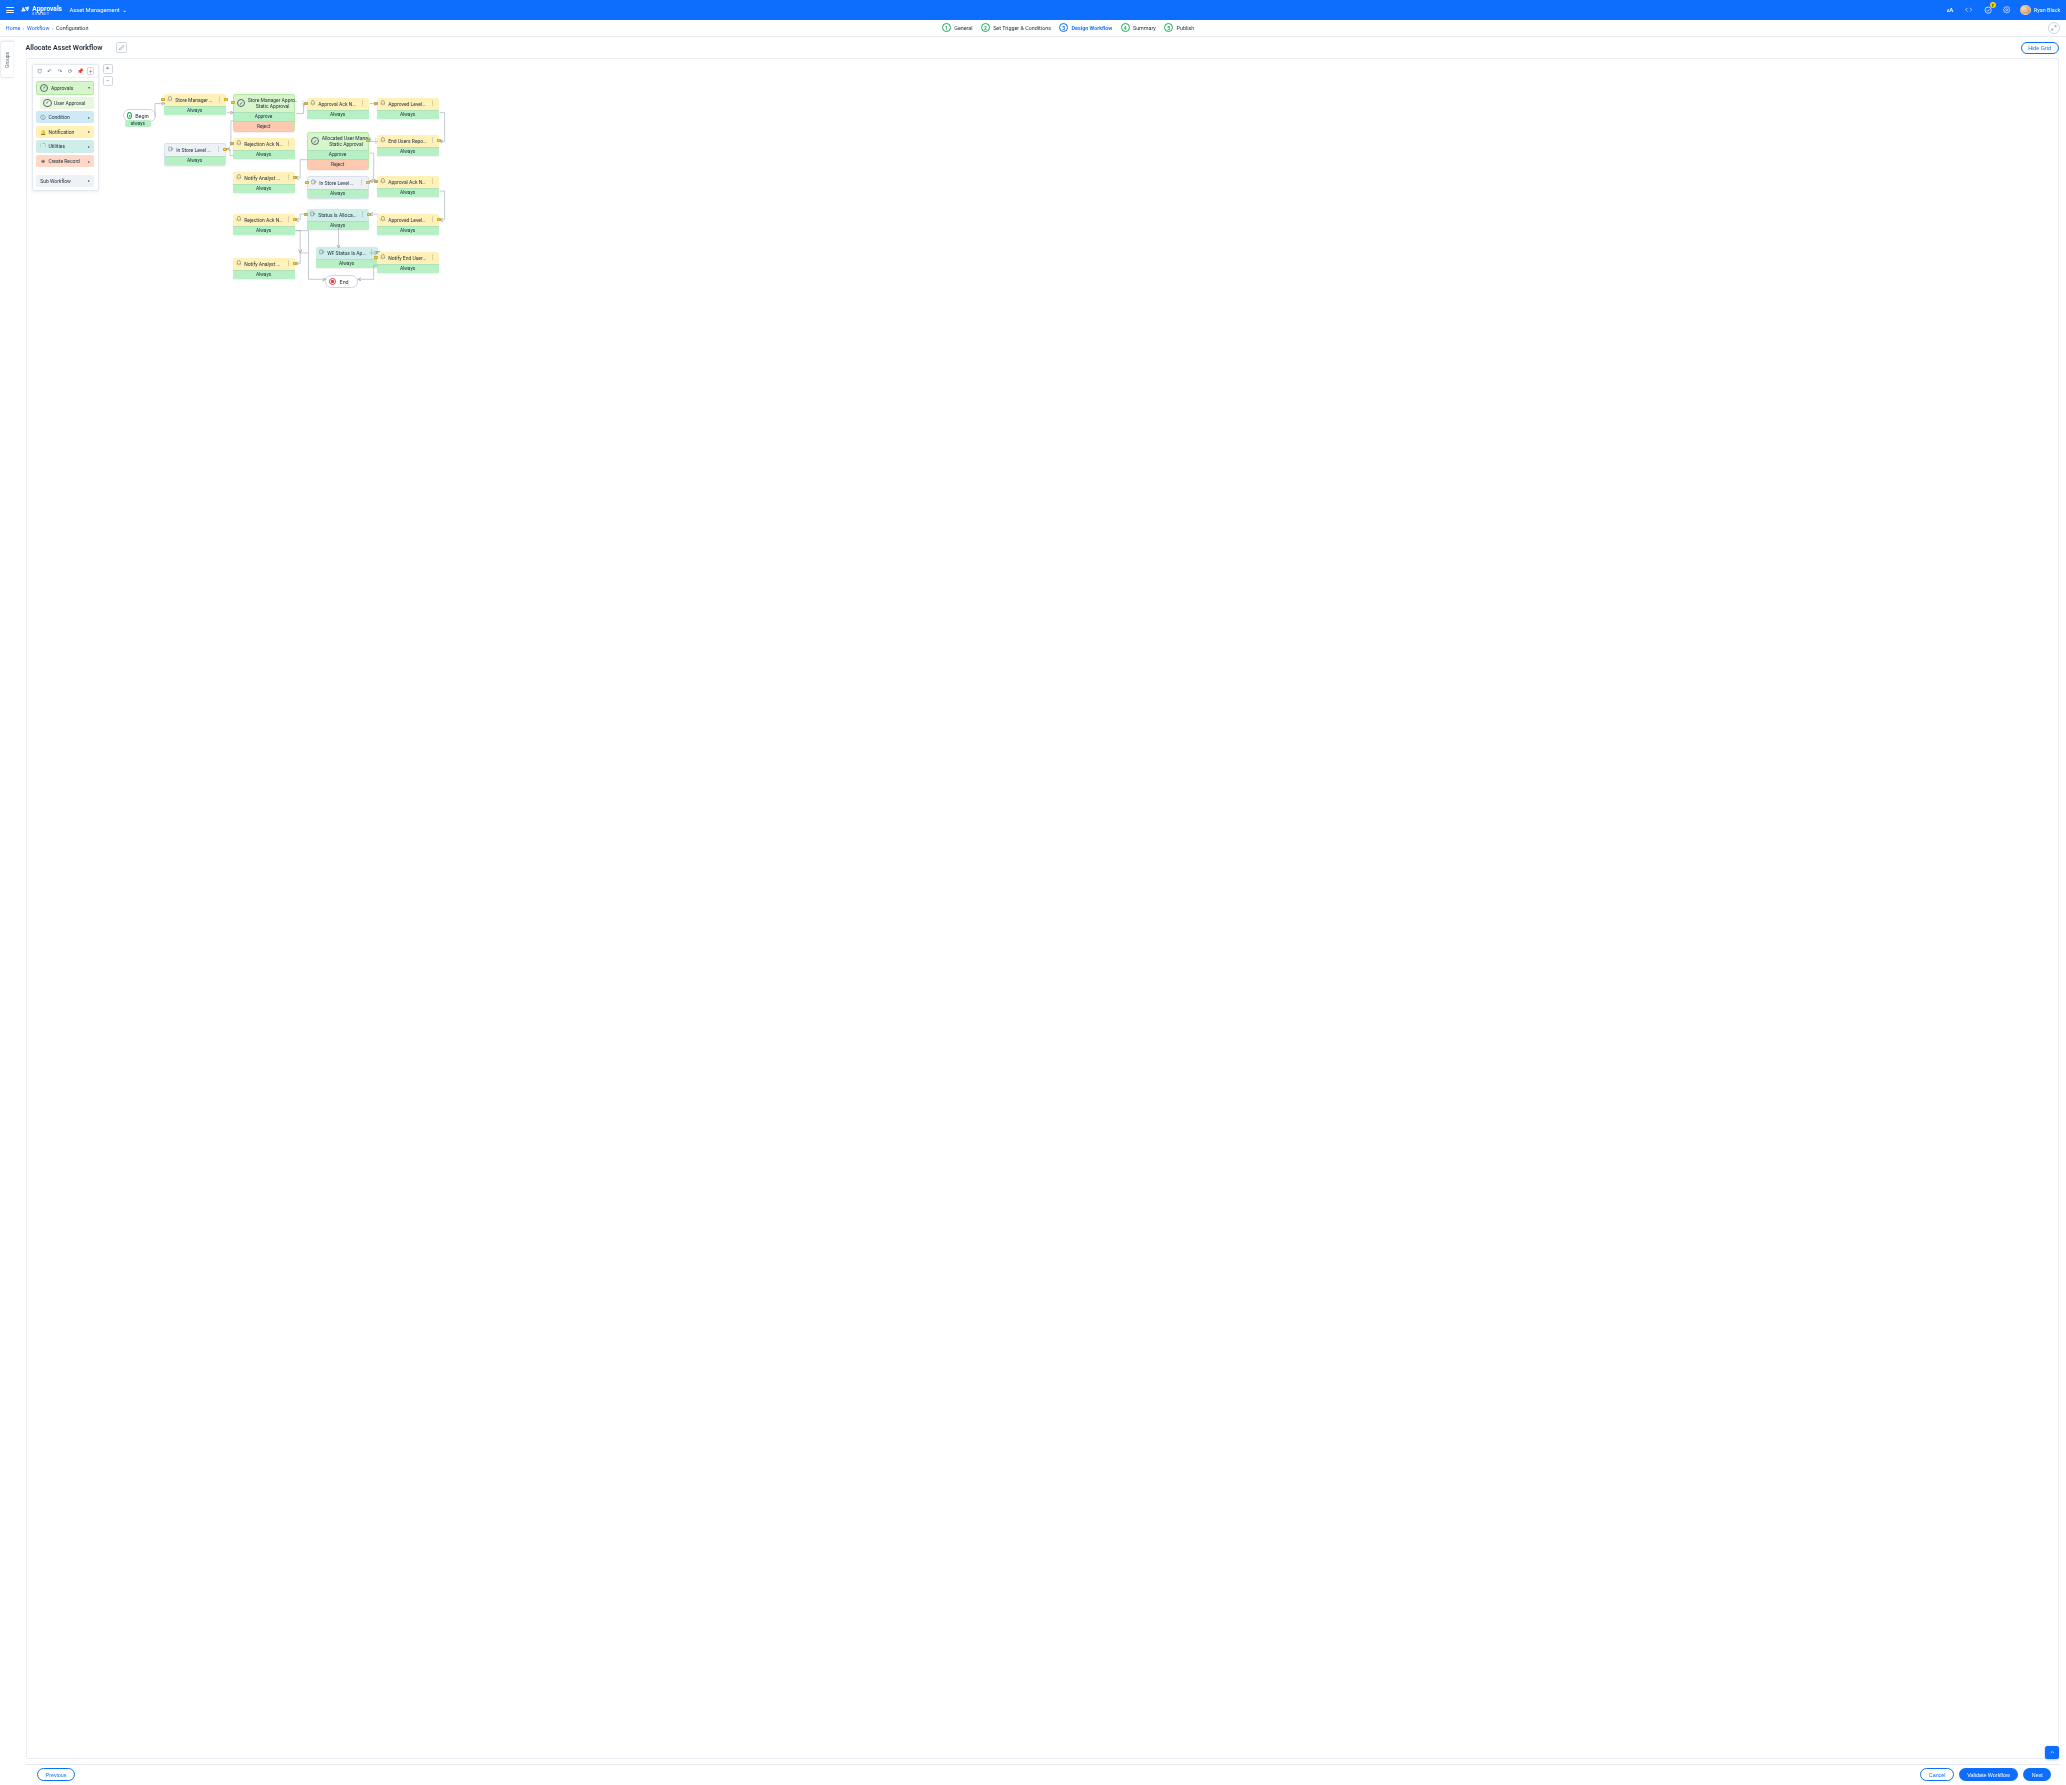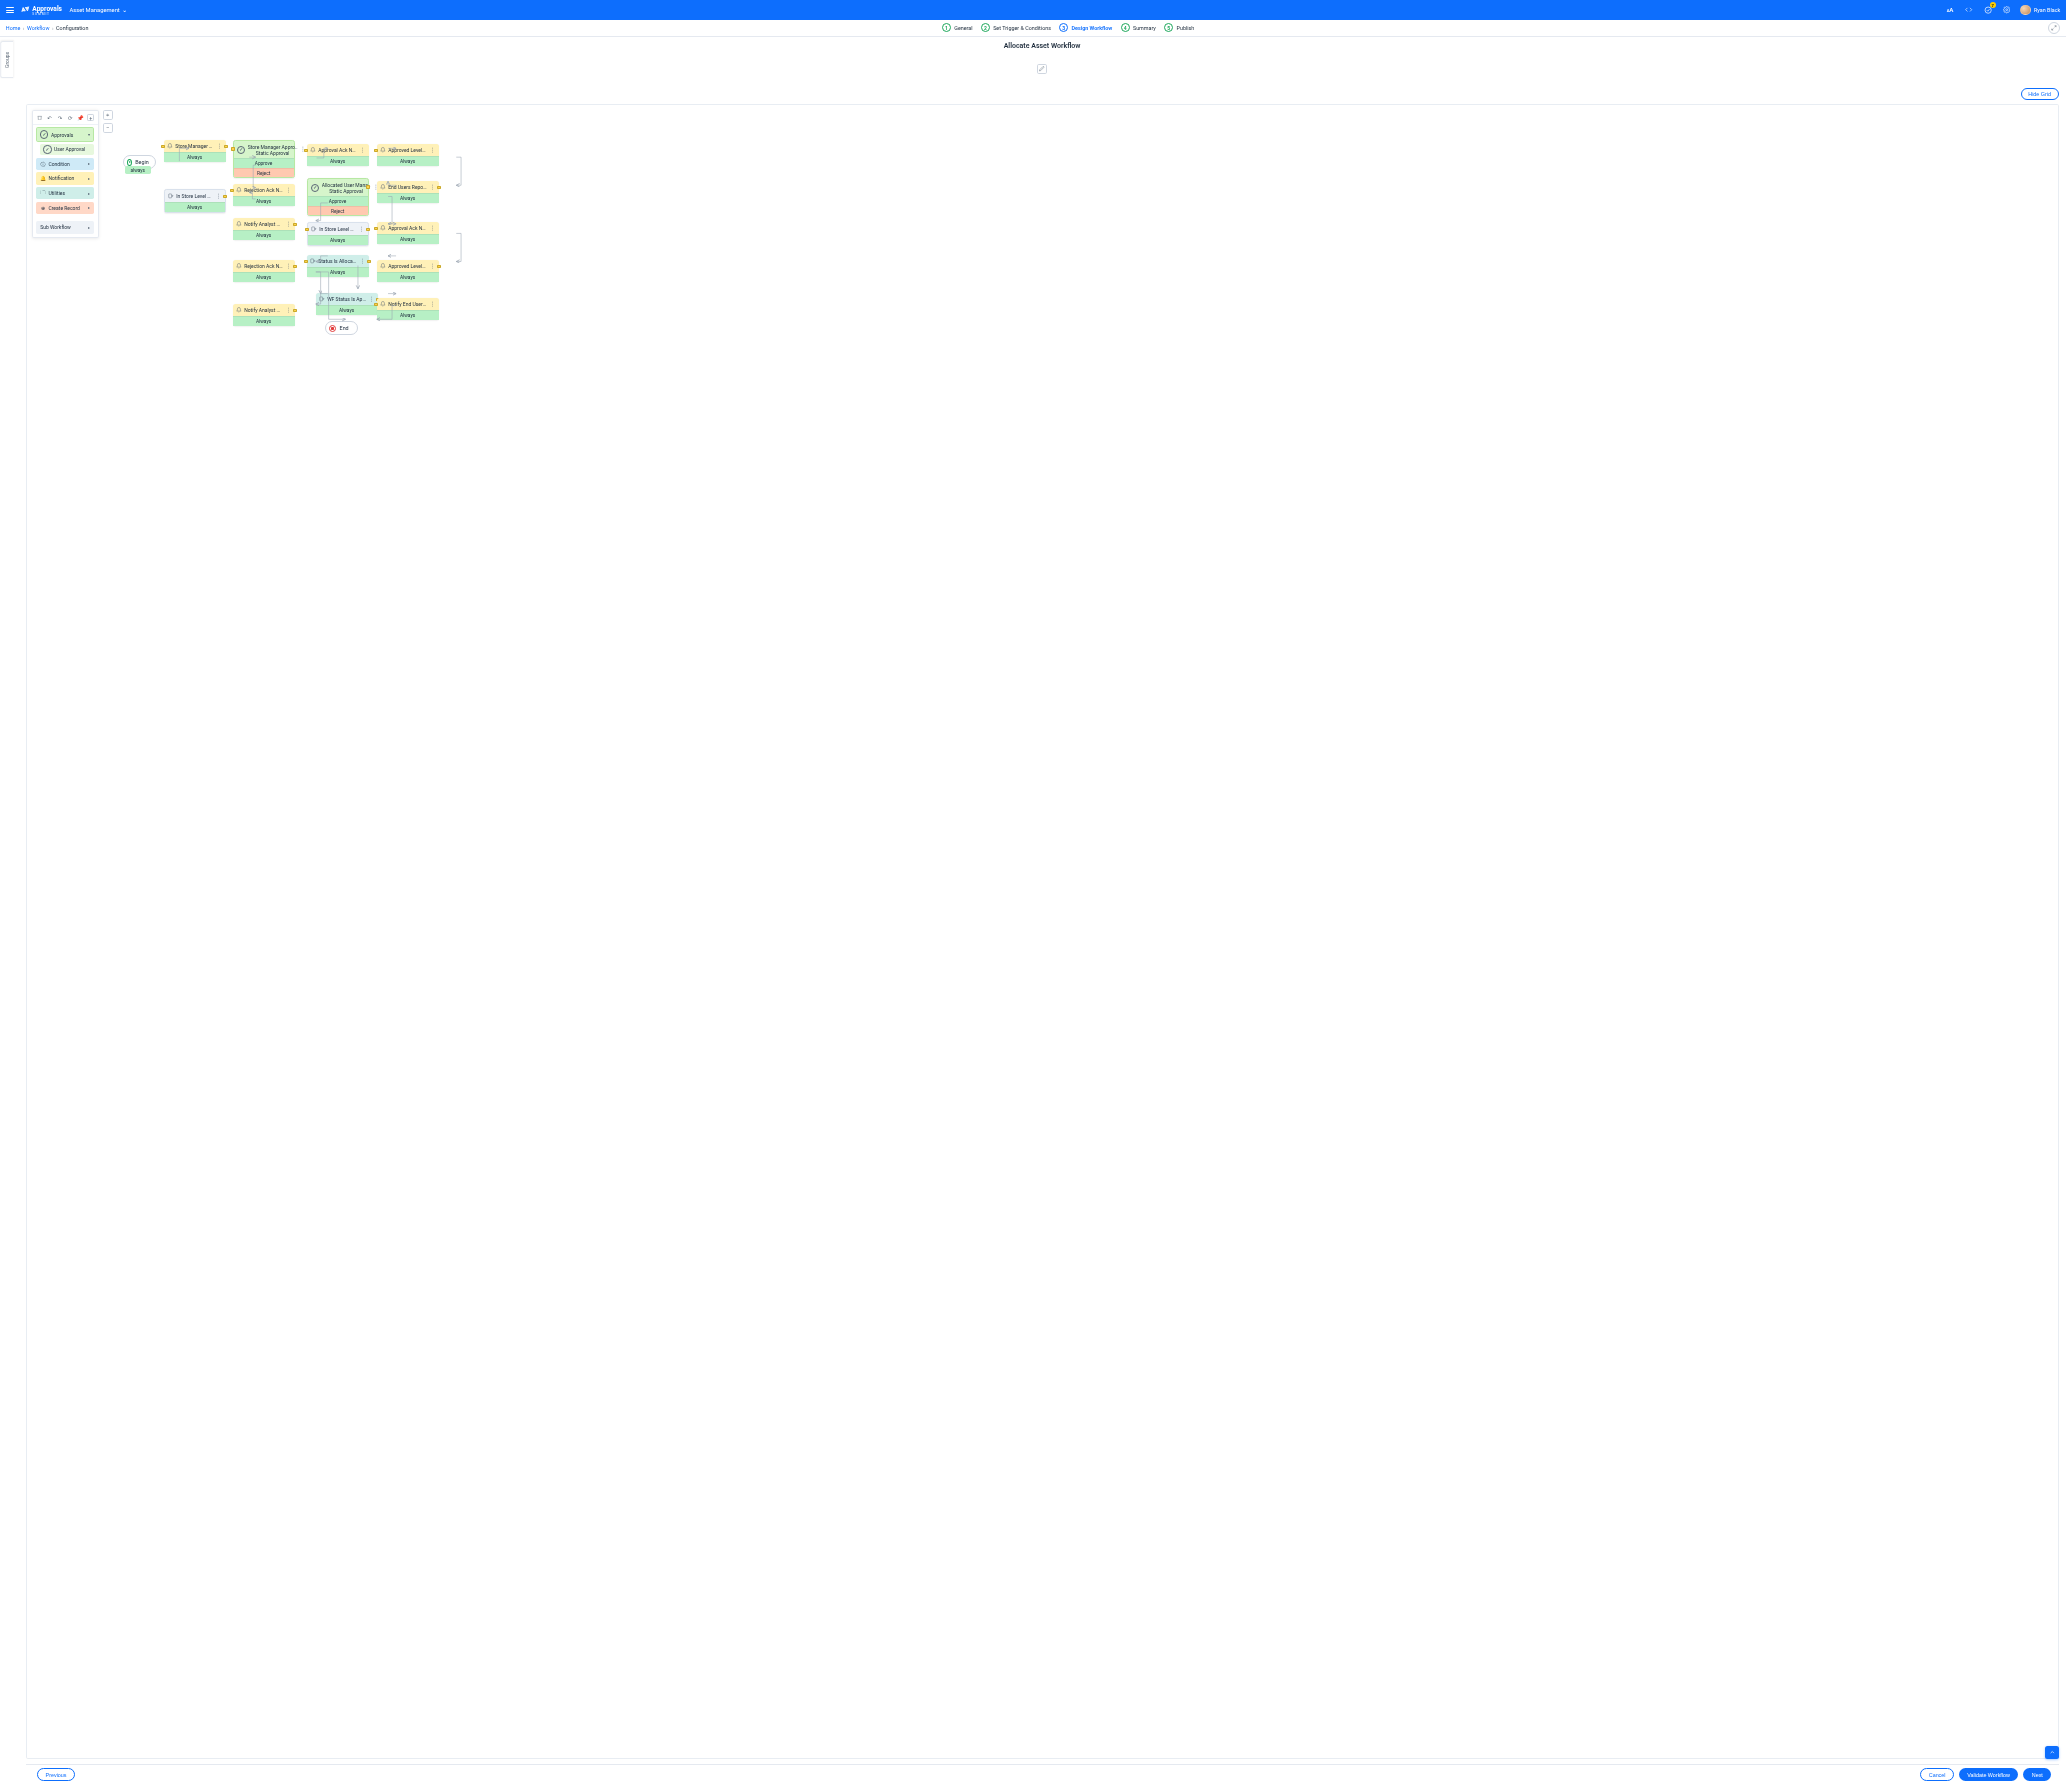--- a/index.html
+++ b/index.html
@@ -34,21 +34,21 @@
 .wiz-step.active .wiz-num { border-color:#0d6efd; color:#0d6efd; }
 .wiz-step.active .wiz-lbl { color:#0d6efd; font-weight:600; }
 .wiz-lbl { font-size:5.4px; color:#1f2d3d; }
 .expand-btn { width:12.4px; height:12.4px; border:0.4px solid #cfd6e0; border-radius:50%; display:flex; align-items:center; justify-content:center; cursor:pointer; }
 
 
 .page { display:flex; height: calc(100vh - 20px - 16.5px); }
 .groups-tab { width:13.2px; background:#fff; border:0.4px solid #e5e9f0; border-left:none; height:37px; margin-top:4.1px; border-radius:0 2.5px 2.5px 0; display:flex; align-items:center; justify-content:center; writing-mode:vertical-rl; transform:rotate(180deg); font-size:5px; color:#5a6775; box-shadow:0 0.4px 1.7px rgba(0,0,0,.06); cursor:pointer; }
 
 .main { flex:1; display:flex; flex-direction:column; padding: 5px 7.4px 0 12.4px; position:relative; }
-.title-row { display:flex; align-items:center; gap:14px; margin-bottom:4.1px;flex-direction:column; }
+.title-row { display:flex; align-items:center; gap:14px; margin-bottom:4.1px; }
 .page-title { font-size:7px; font-weight:600; }
 .edit-btn { width:10.7px; height:10.7px; border:0.4px solid #cfd6e0; border-radius:1.7px; display:flex; align-items:center; justify-content:center; cursor:pointer; background:#fff; }
 .hide-grid { margin-left:auto; padding:2.1px 6.6px; border:0.4px solid #0d6efd; color:#0d6efd; border-radius:6.6px; background:#fff; font-size:5.4px; cursor:pointer; font-weight:500; }
 
 
 .canvas-wrap { flex:1; position:relative; border:0.4px solid #e8edf3; border-radius:1.7px; overflow:hidden; }
 .grid-bg { position:absolute; inset:0;
   background-image: linear-gradient(#eef2f7 0.4px, transparent 0.4px), linear-gradient(90deg, #eef2f7 0.4px, transparent 0.4px);
   background-size: 6.6px 6.6px; }
 

